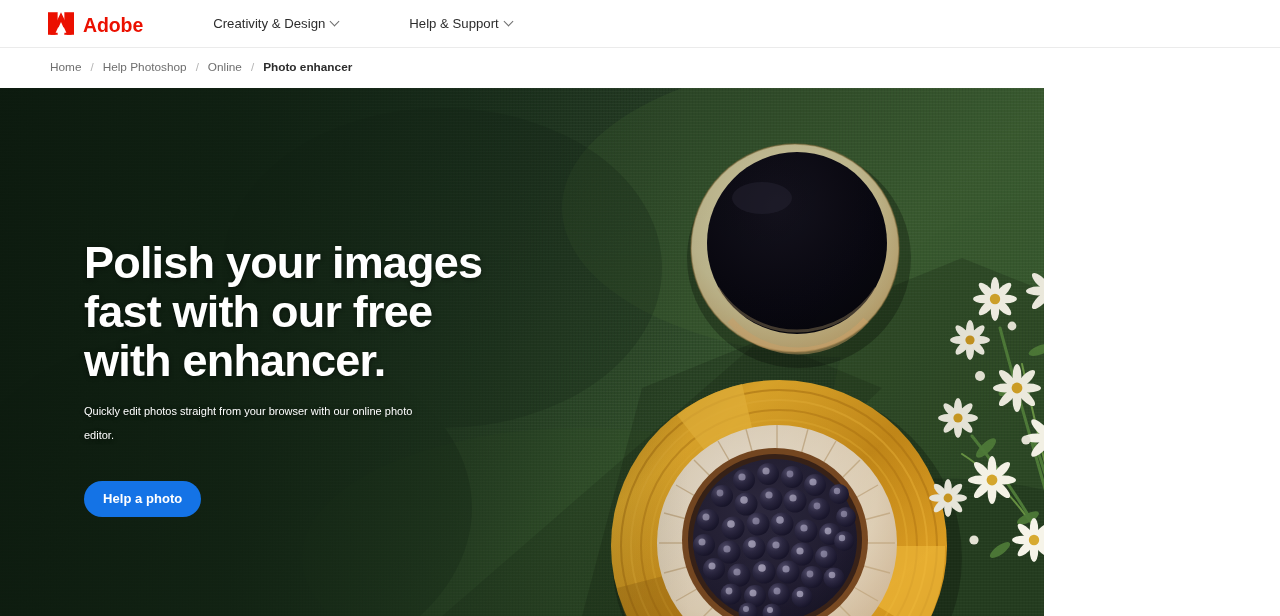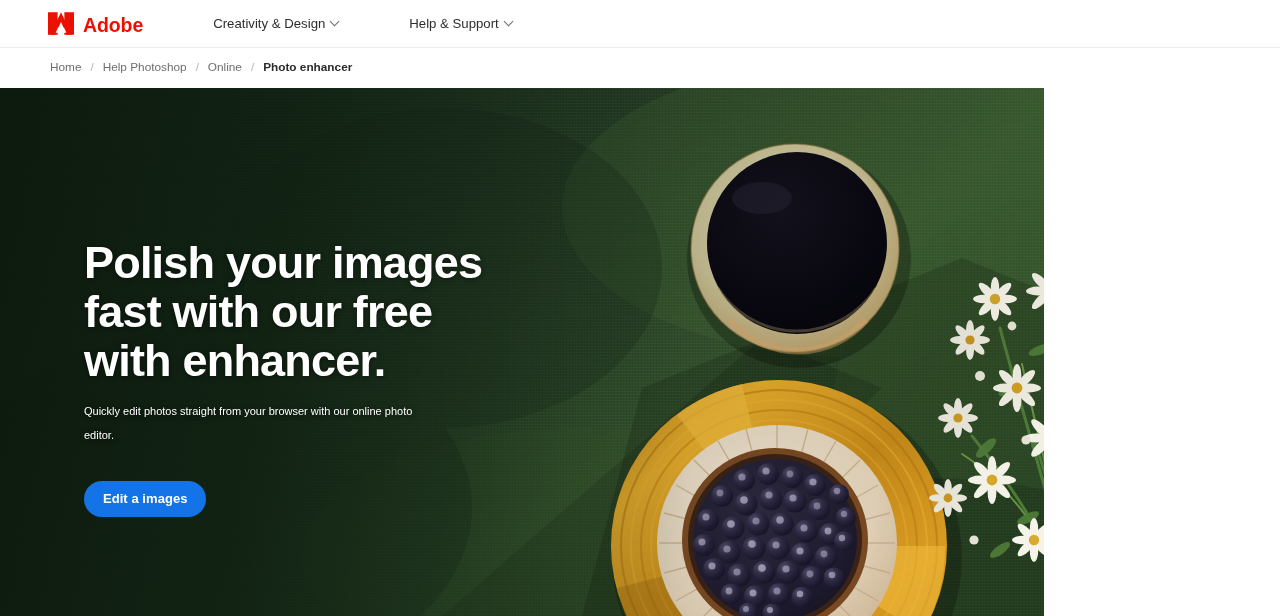--- a/index.html
+++ b/index.html
@@ -706,17 +706,17 @@
 
     <div class="hero-scrim"></div>
 
     <div class="hero-copy">
       <h1 class="hero-title">
         <span>Polish your images</span><br>
         <span>fast with our free</span><br>
         <span>with enhancer.</span>
       </h1>
       <p class="hero-sub">Quickly edit photos straight from your browser with our online photo editor.</p>
-      <button class="cta">Edit a images</button>
+      <button class="cta">Help a photo</button>
     </div>
   </section>
 
 </div>
 
 </body></html>

